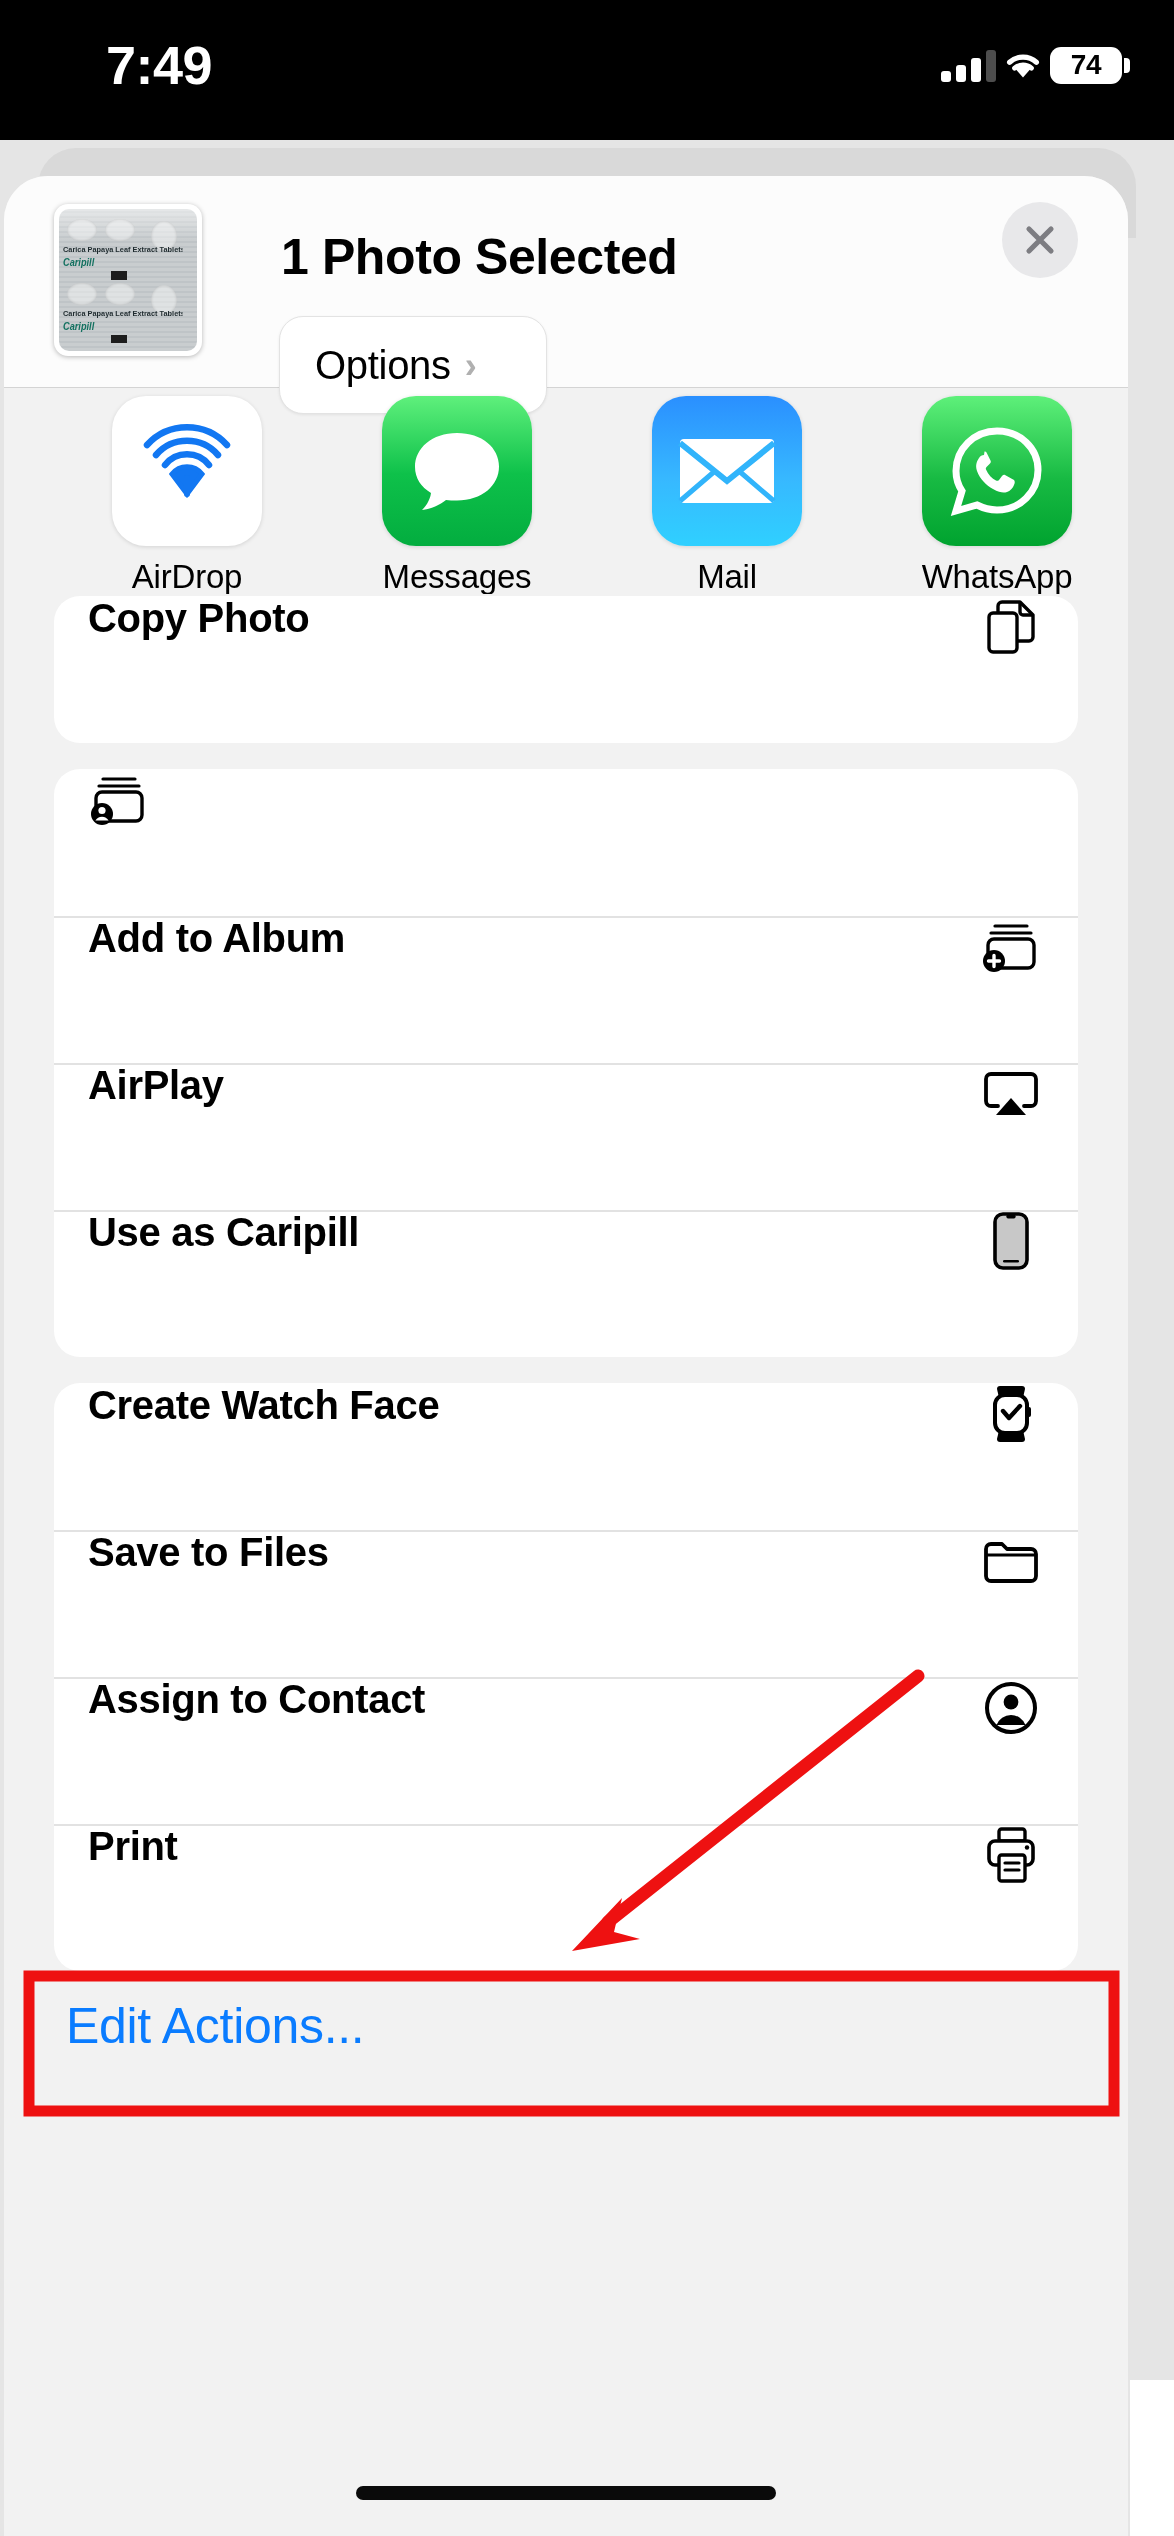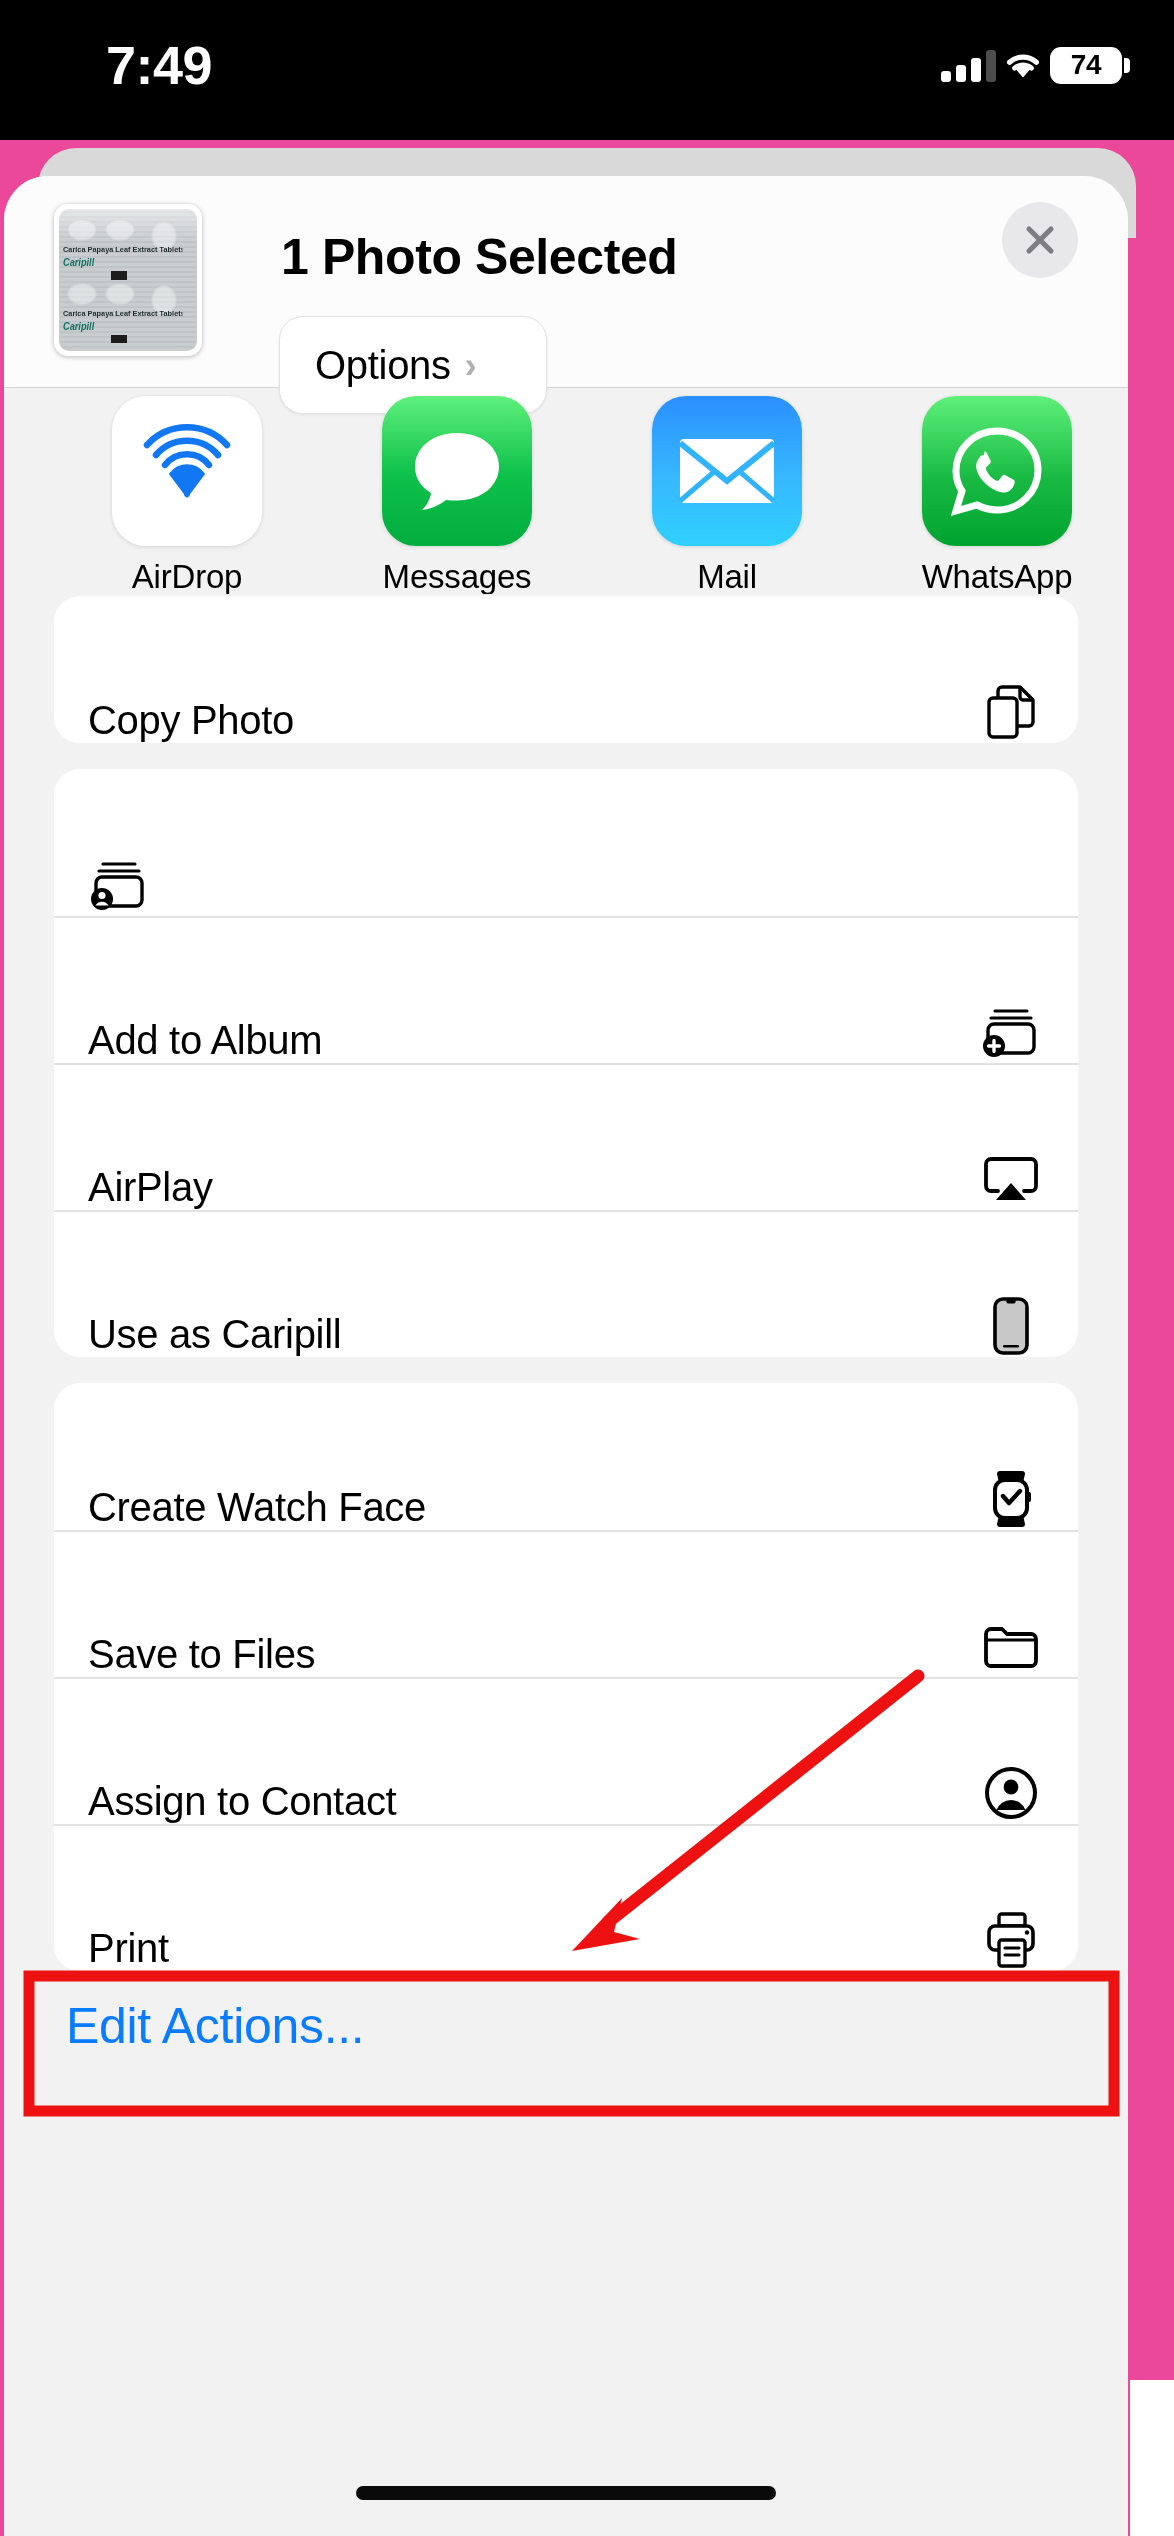--- a/index.html
+++ b/index.html
@@ -4,21 +4,21 @@
 <style>
   * { margin:0; padding:0; box-sizing:border-box; }
   html,body{
     width:1174px; height:2536px;
     background:#000;
     font-family:"Liberation Sans", sans-serif;
     -webkit-font-smoothing:antialiased;
     overflow:hidden;
   }
 
-  #screen{ position:relative; width:1174px; height:2536px; background:#ec4899; overflow:hidden; }
+  #screen{ position:relative; width:1174px; height:2536px; background:#e5e5e5; overflow:hidden; }
 
   
   #statusbar{
     position:absolute; left:0; top:0; width:1174px; height:140px;
     background:#000; color:#fff;
   }
   #clock{
     position:absolute; left:106px; top:34px;
     font-size:54px; font-weight:600; letter-spacing:-0.5px; line-height:62px;
   }
@@ -130,22 +130,23 @@
   
   #list{
     position:absolute; left:0; top:420px; width:100%;
   }
   .group{
     margin:0 50px 26px 50px;
     background:#fff; border-radius:26px; overflow:hidden;
   }
   .row{
     position:relative; height:147px;
-    display:flex; align-items:flex-end; justify-content:space-between;
+    display:flex; align-items:flex-start; justify-content:space-between;
     padding:0 36px 0 34px;
+    font-weight:bold;
   }
   .row + .row::before{
     content:""; position:absolute; left:0; right:0; top:0; height:1.5px; background:#e2e2e2;
   }
   .row-label{ font-size:40px; color:#000; letter-spacing:-0.3px; }
   .row-icon{ width:62px; height:62px; display:flex; align-items:center; justify-content:center; }
 
   #edit-actions{
     margin:8px 0 16px 62px;
     font-size:50px; color:#0a7cff; letter-spacing:-0.3px;

